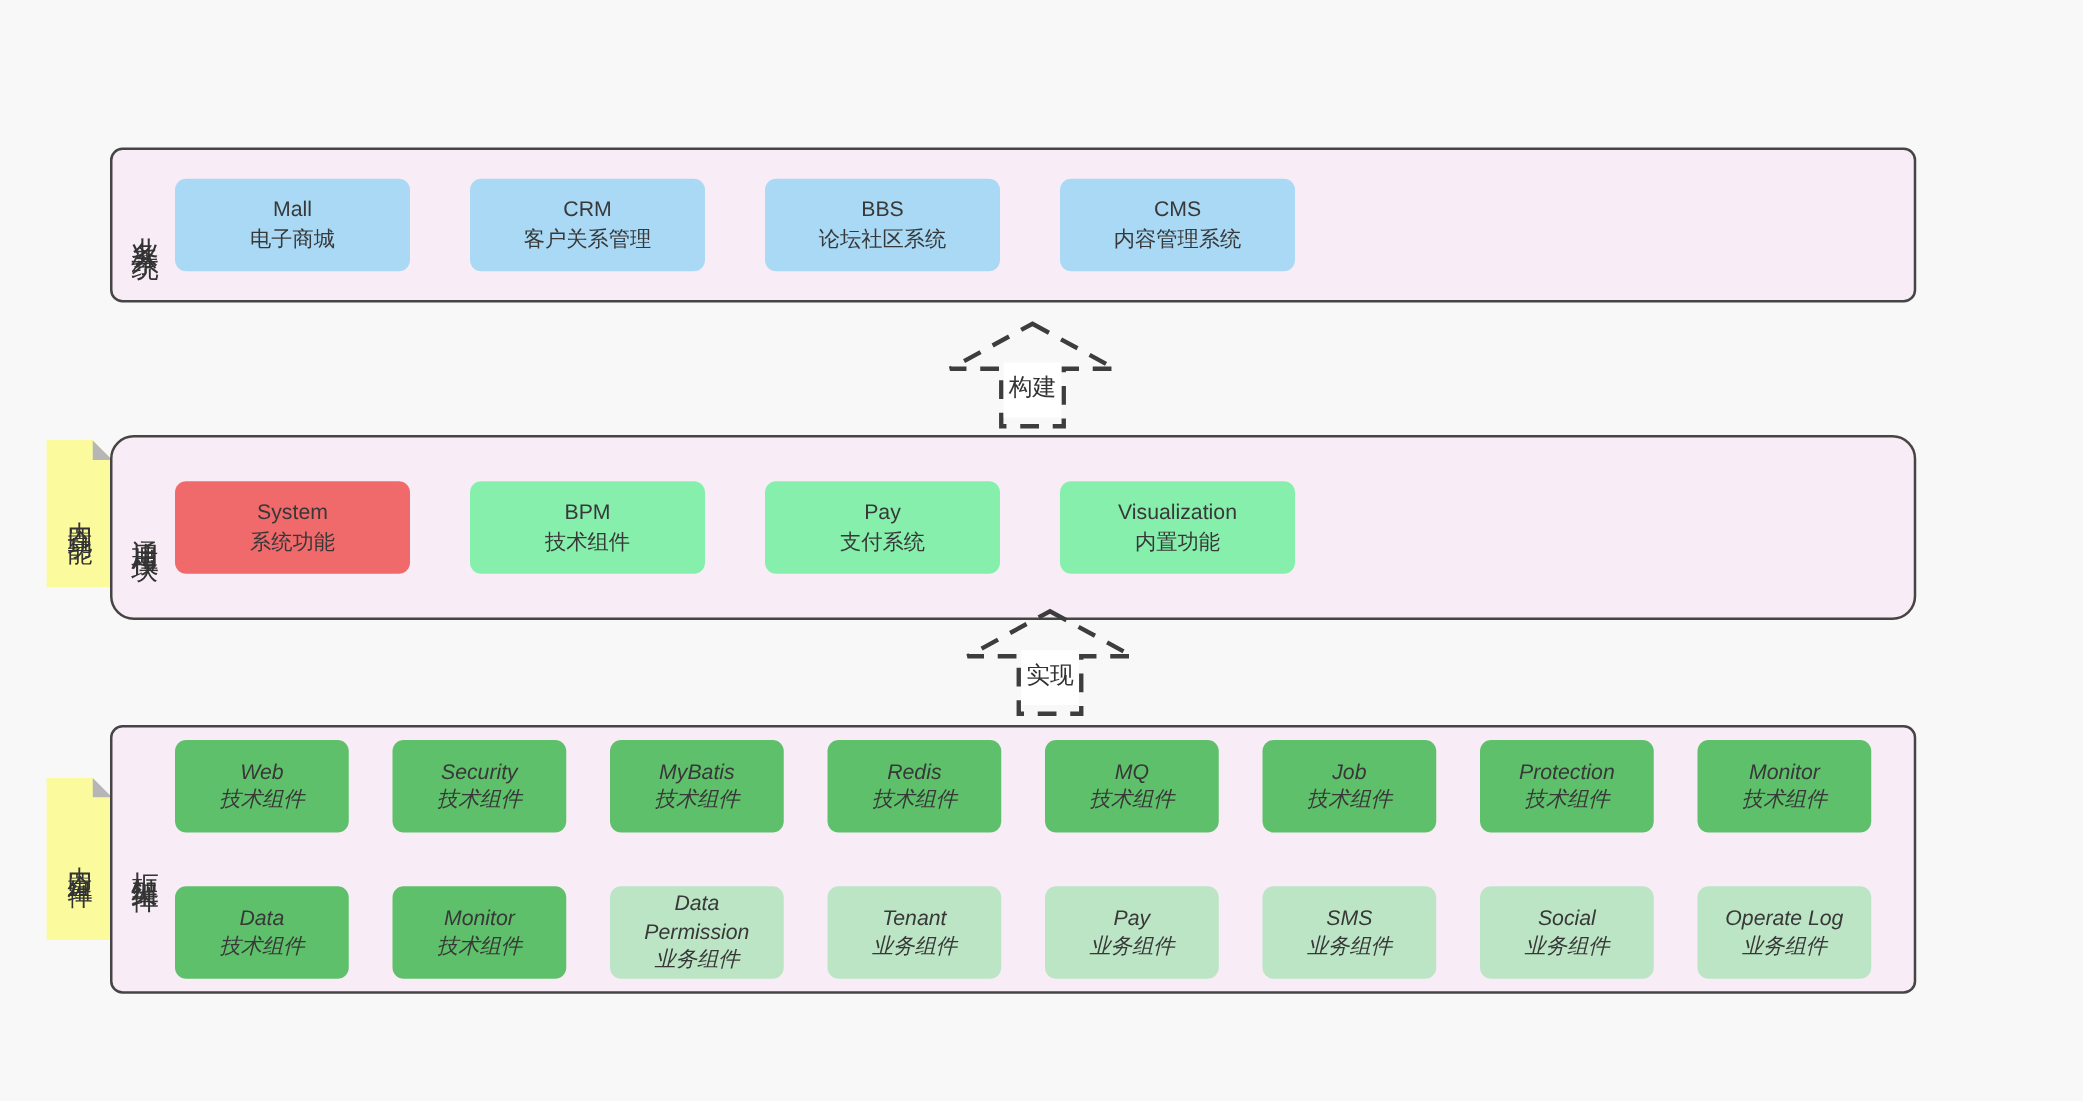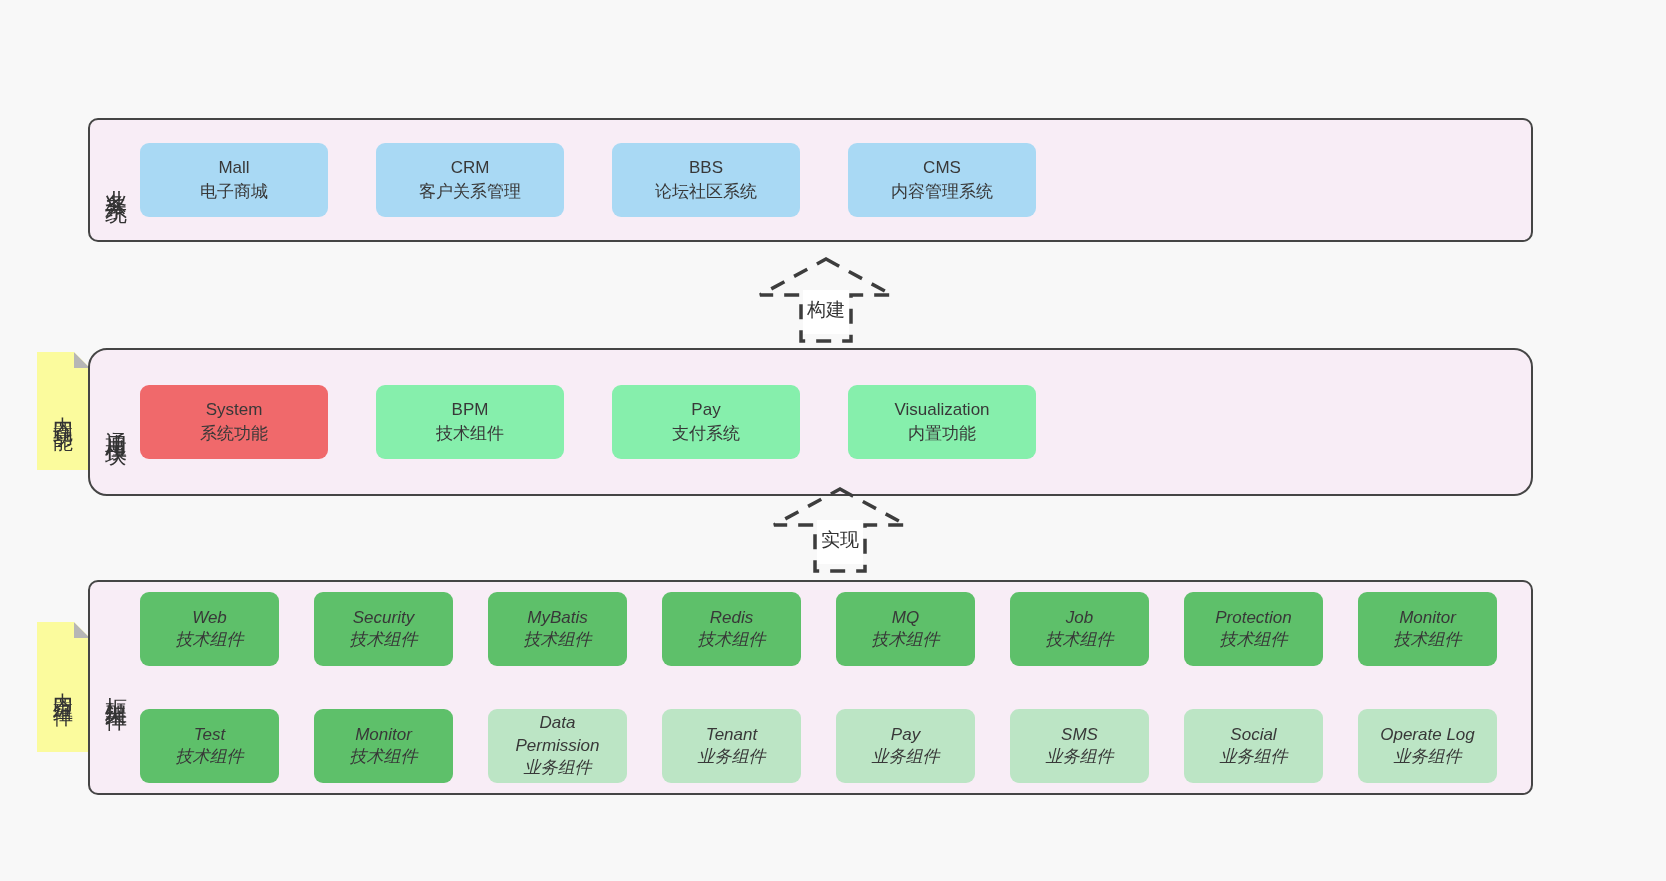--- a/index.html
+++ b/index.html
@@ -151,21 +151,21 @@
         <div>Protection</div>
         <div>技术组件</div>
       </div>
       <div class="box green">
         <div>Monitor</div>
         <div>技术组件</div>
       </div>
     </div>
     <div class="boxes">
       <div class="box green">
-        <div>Test</div>
+        <div>Data</div>
         <div>技术组件</div>
       </div>
       <div class="box green">
         <div>Monitor</div>
         <div>技术组件</div>
       </div>
       <div class="box lightgreen">
         <div>Data Permission</div>
         <div>业务组件</div>
       </div>

